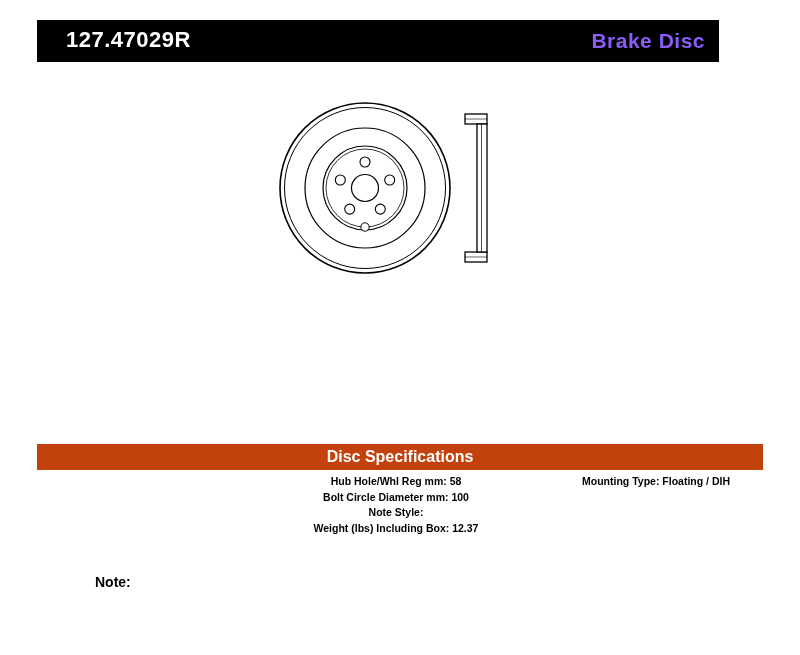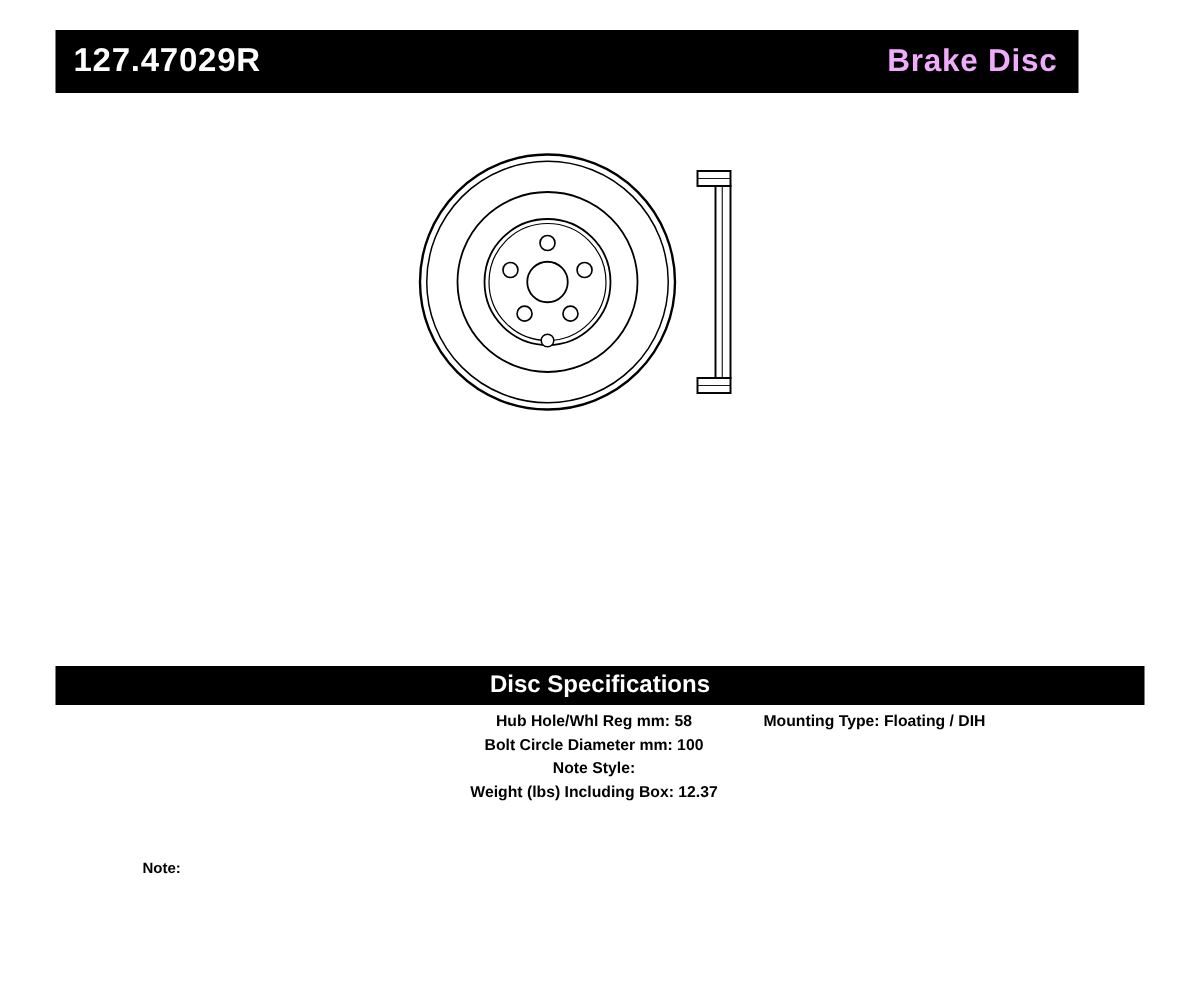--- a/index.html
+++ b/index.html
@@ -21,32 +21,32 @@
     position: absolute;
     left: 37px;
     top: 20px;
     width: 682px;
     height: 42px;
     background: #000000;
     display: flex;
     align-items: center;
     justify-content: space-between;
     box-sizing: border-box;
-    padding: 0 14px 0 12px;
+    padding: 0 14px 0 29px;
   }
   .part-number {
     color: #ffffff;
     font-size: 22px;
     font-weight: bold;
     letter-spacing: 0.5px;
     line-height: 1;
     padding-bottom: 2px;
   }
   .header-title {
-    color: #f0abfc;
+    color: #8b5cf6;
     font-size: 21px;
     font-weight: bold;
     letter-spacing: 0.5px;
     line-height: 1;
     padding-bottom: 2px;
   }
 
   
   .drawing {
     position: absolute;
@@ -56,21 +56,21 @@
     height: 190px;
   }
 
   
   .spec-header {
     position: absolute;
     left: 37px;
     top: 444px;
     width: 726px;
     height: 26px;
-    background: #000000;
+    background: #c2410c;
     color: #ffffff;
     font-size: 16px;
     font-weight: bold;
     text-align: center;
     line-height: 26px;
     box-sizing: border-box;
   }
   .spec-body {
     position: absolute;
     left: 37px;
@@ -79,32 +79,32 @@
     height: 125px;
     font-size: 10.5px;
     font-weight: bold;
   }
   .col {
     position: absolute;
     top: 4px;
   }
   .col-left  { left: 0px;   width: 224px; text-align: right; }
   .col-mid   { left: 232px; width: 254px; text-align: center; }
-  .col-right { left: 472px; width: 230px; text-align: left; }
+  .col-right { left: 504px; width: 230px; text-align: center; }
 
   .spec-line {
     line-height: 15.5px;
     white-space: nowrap;
   }
 
   .note {
     position: absolute;
     left: 58px;
     top: 104px;
-    font-size: 10px;
+    font-size: 14px;
     font-weight: bold;
   }
 </style>
 </head>
 <body>
 
 <div class="header-bar">
   <span class="part-number">127.47029R</span>
   <span class="header-title">Brake Disc</span>
 </div>

